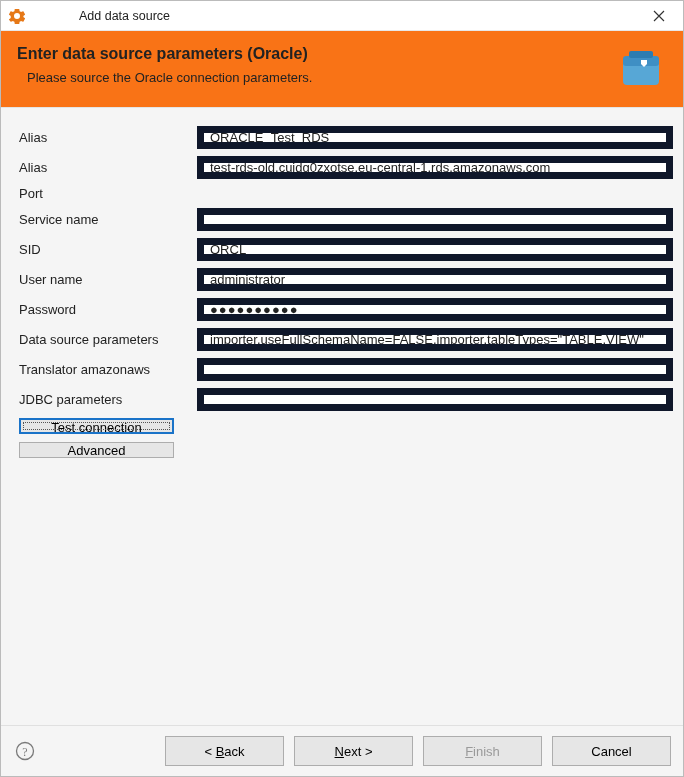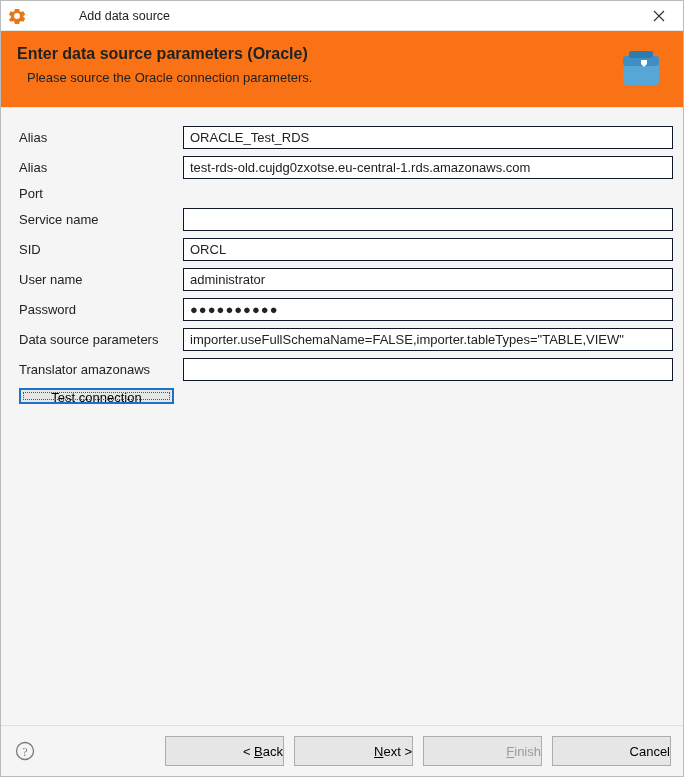--- a/index.html
+++ b/index.html
@@ -10,27 +10,27 @@
     .titlebar-text { font-size: 12.5px; color: #222; flex: 1; }
     .close-btn { width: 32px; height: 26px; display: flex; align-items: center; justify-content: center; cursor: pointer; }
     .header { display: flex; padding: 14px 18px 14px 16px; border-bottom: 1px solid #e4e4e4; background: #f97316; justify-content: flex-end; }
     .header-left { flex: 1; }
     .header-title { font-size: 16px; font-weight: bold; color: #222; margin-bottom: 7px; }
     .header-desc { font-size: 13px; color: #222; padding-left: 10px; }
     .header-icon { width: 48px; height: 48px; display: flex; align-items: flex-start; justify-content: center; }
     .form-area { flex: 1; padding: 18px 10px 10px 18px; background: #f5f5f5; overflow: auto; }
     .form-row { display: flex; align-items: center; margin-bottom: 7px; }
     .form-label { width: 164px; font-size: 13px; color: #222; flex-shrink: 0; }
-    .form-input { flex: 1; height: 23px; border: 1px solid #0f172a; background: #fff; padding: 0 6px; font-size: 13px; font-family: inherit; color: #222; outline: none; }
+    .form-input { flex: 1; height: 23px; border: 7px solid #0f172a; background: #fff; padding: 0 6px; font-size: 13px; font-family: inherit; color: #222; outline: none; margin-left: 14px; }
     .btn-row { margin-top: 3px; margin-bottom: 7px; }
     .btn { height: 16px; min-width: 155px; background: #e6e6e6; border: 1px solid #adadad; font-size: 13px; font-family: inherit; cursor: pointer; padding: 0 12px; }
     .btn-focused { border: 2px solid #1a73c8; outline: 1px dotted #555; outline-offset: -5px; }
     .bottom-bar { display: flex; align-items: center; padding: 10px 12px; border-top: 1px solid #e0e0e0; background: #f5f5f5; gap: 10px; }
     .help-icon { width: 24px; height: 24px; display: flex; align-items: center; justify-content: center; cursor: pointer; margin-right: auto; }
-    .wiz-btn { width: 119px; height: 30px; background: #e6e6e6; border: 1px solid #adadad; font-size: 13px; font-family: inherit; cursor: pointer; text-align: right; }
+    .wiz-btn { width: 119px; height: 30px; background: #e6e6e6; border: 1px solid #adadad; font-size: 13px; font-family: inherit; cursor: pointer; }
     .wiz-btn:disabled { color: #9a9a9a; cursor: default; background: #e6e6e6; }
     .mnemonic { text-decoration: underline; }
   </style>
 </head>
 <body>
 
 <div class="dialog">
 
   <div class="titlebar">
     <span class="titlebar-icon">
@@ -90,22 +90,29 @@
       <input class="form-input" style="letter-spacing: 1px;" value="●●●●●●●●●●">
     </div>
     <div class="form-row">
       <div class="form-label">Data source parameters</div>
       <input class="form-input" value="importer.useFullSchemaName=FALSE,importer.tableTypes=&quot;TABLE,VIEW&quot;" style="">
     </div>
     <div class="form-row">
       <div class="form-label">Translator amazonaws</div>
       <input class="form-input" value="" style="">
     </div>
+    <div class="form-row">
+      <div class="form-label">JDBC parameters</div>
+      <input class="form-input" value="" style="">
+    </div>
     <div class="btn-row">
       <button class="btn btn-focused">Test connection</button>
+    </div>
+    <div class="btn-row">
+      <button class="btn">Advanced</button>
     </div>
   </div>
 
   <div class="bottom-bar">
     <div class="help-icon">
       <svg width="20" height="20" viewBox="0 0 20 20">
         <circle cx="10" cy="10" r="8.5" fill="none" stroke="#7a7a7a" stroke-width="1.3"></circle>
         <text x="10" y="14.5" text-anchor="middle" font-size="12" fill="#7a7a7a" font-family="Segoe UI">?</text>
       </svg>
     </div>

